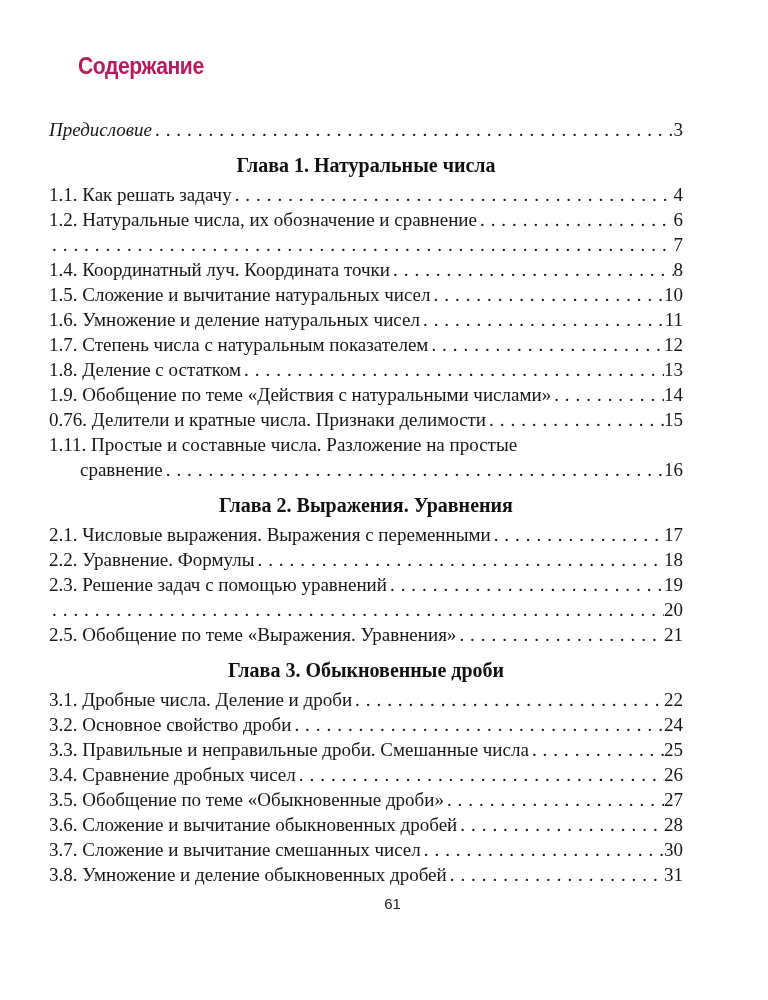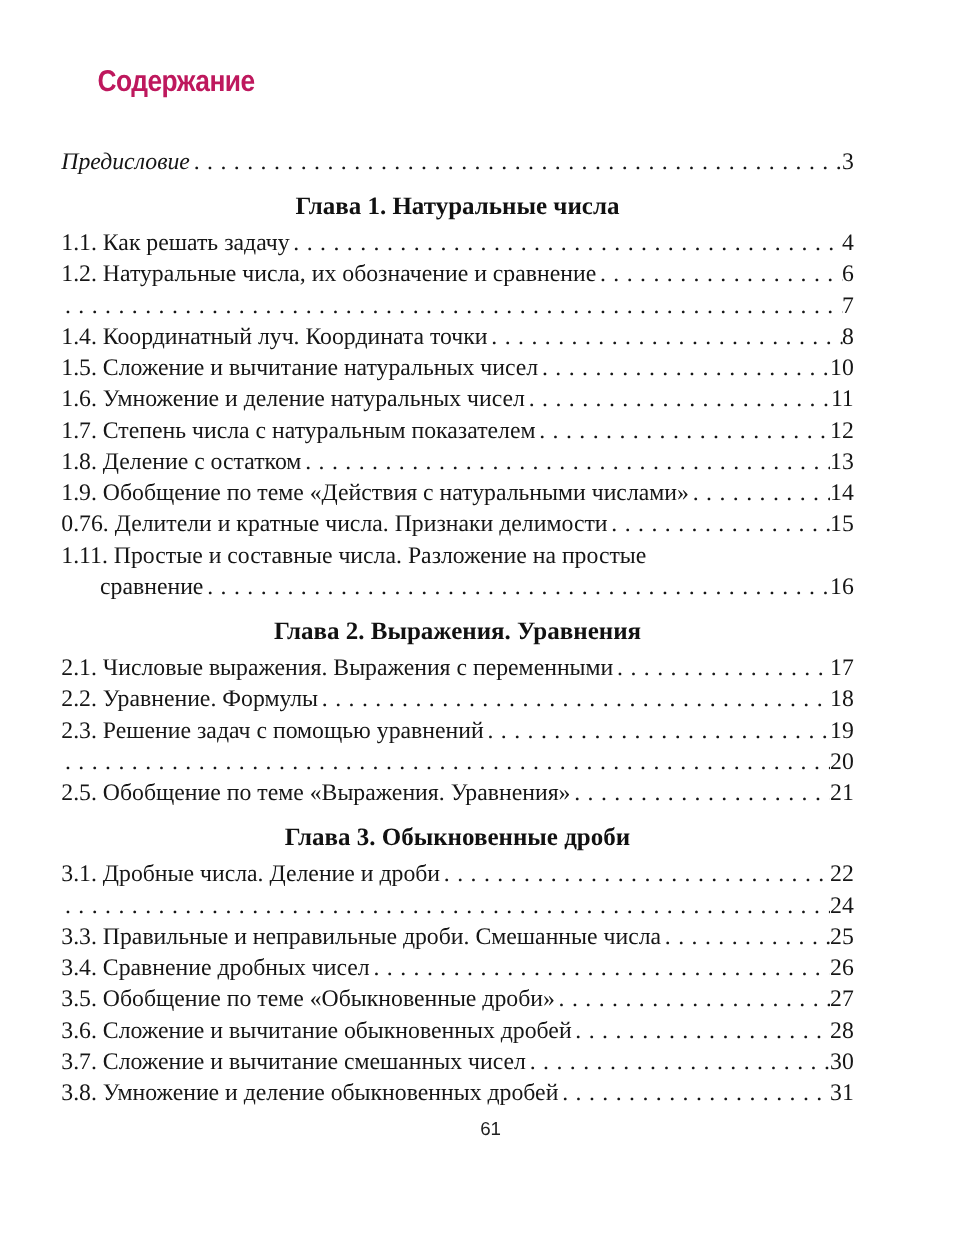--- a/index.html
+++ b/index.html
@@ -179,20 +179,21 @@
         <span class="dots" aria-hidden="true">. . . . . . . . . . . . . . . . . . . . . . . . . . . . . . . . . . . . . . . . . . . . . . . . . . . . . . . . . . . . . . . . . . . . . . . . . . . . . . . . . . . . . . . . . . . . . . . . . . . . . . . . . . . . . . . . . . . . . . . . </span>
         <span class="pg">21</span>
       </div>
       <div class="chapter-heading">Глава 3. Обыкновенные дроби</div>
       <div class="toc-line">
         <span class="lbl">3.1. Дробные числа. Деление и дроби</span>
         <span class="dots" aria-hidden="true">. . . . . . . . . . . . . . . . . . . . . . . . . . . . . . . . . . . . . . . . . . . . . . . . . . . . . . . . . . . . . . . . . . . . . . . . . . . . . . . . . . . . . . . . . . . . . . . . . . . . . . . . . . . . . . . . . . . . . . . . </span>
         <span class="pg">22</span>
       </div>
       <div class="toc-line">
+        <span class="lbl">3.2. Основное свойство дроби</span>
         <span class="dots" aria-hidden="true">. . . . . . . . . . . . . . . . . . . . . . . . . . . . . . . . . . . . . . . . . . . . . . . . . . . . . . . . . . . . . . . . . . . . . . . . . . . . . . . . . . . . . . . . . . . . . . . . . . . . . . . . . . . . . . . . . . . . . . . . </span>
         <span class="pg">24</span>
       </div>
       <div class="toc-line">
         <span class="lbl">3.3. Правильные и неправильные дроби. Смешанные числа</span>
         <span class="dots" aria-hidden="true">. . . . . . . . . . . . . . . . . . . . . . . . . . . . . . . . . . . . . . . . . . . . . . . . . . . . . . . . . . . . . . . . . . . . . . . . . . . . . . . . . . . . . . . . . . . . . . . . . . . . . . . . . . . . . . . . . . . . . . . . </span>
         <span class="pg">25</span>
       </div>
       <div class="toc-line">
         <span class="lbl">3.4. Сравнение дробных чисел</span>

